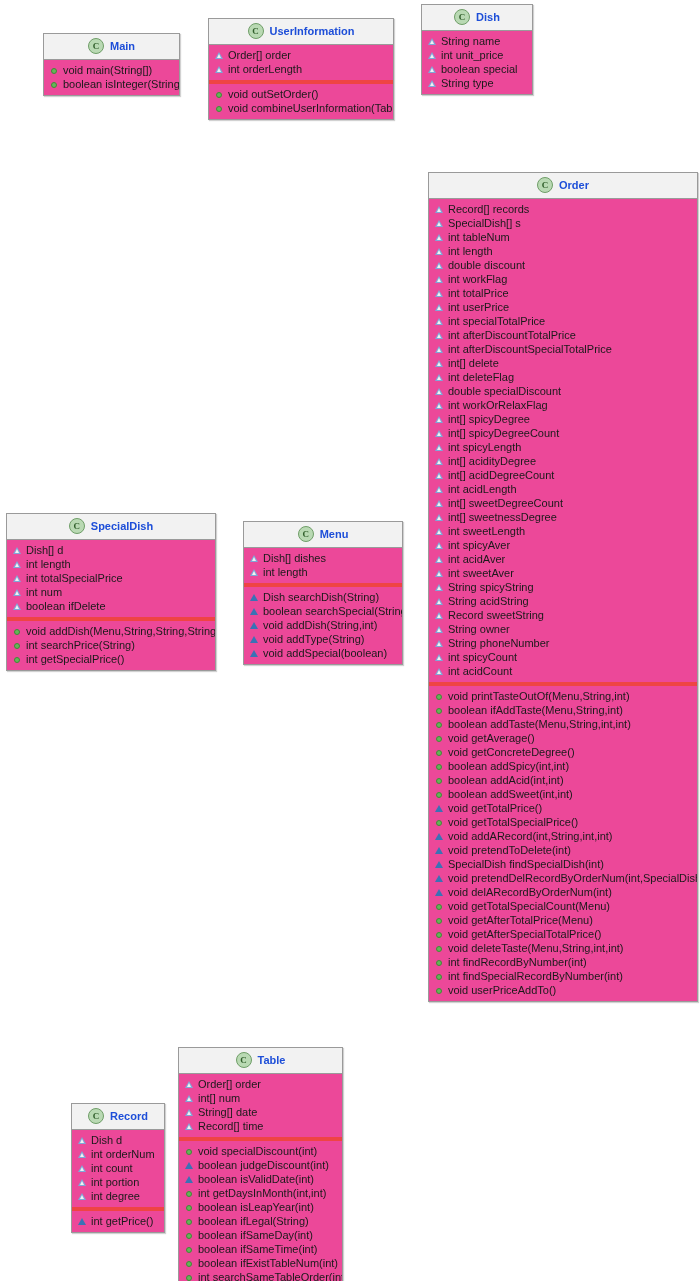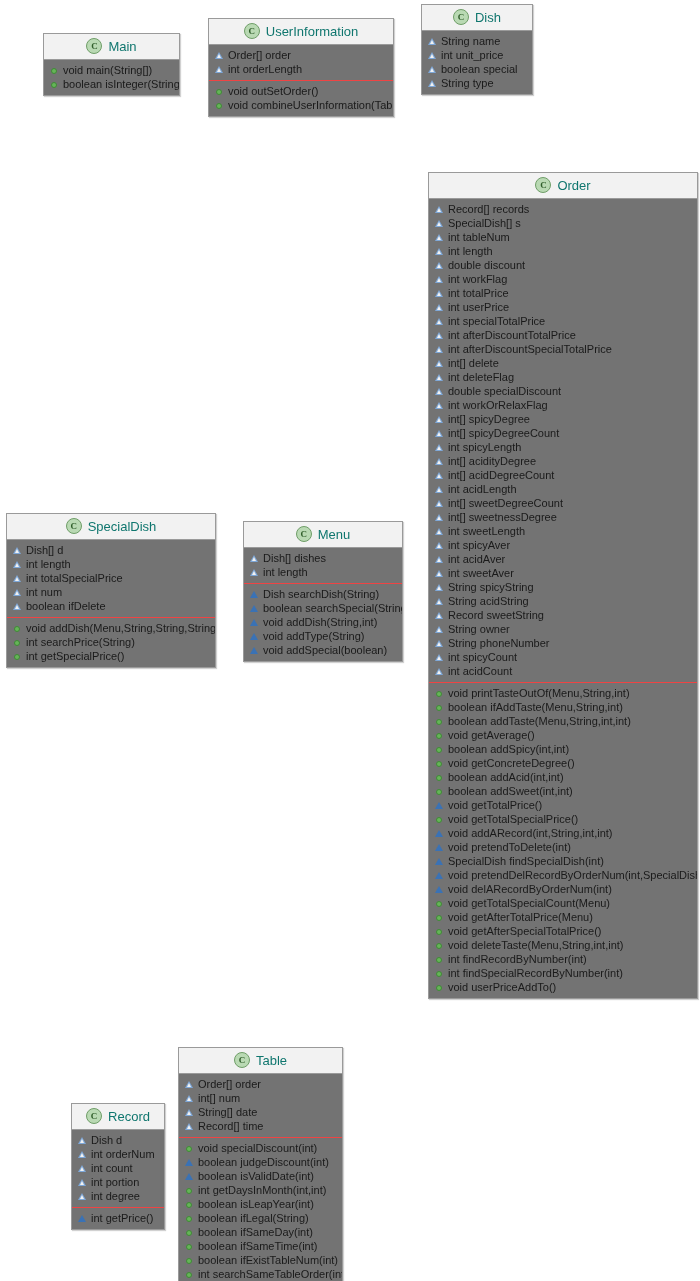--- a/index.html
+++ b/index.html
@@ -45,31 +45,32 @@
     justify-content: center;
     font-size: 9px;
     font-weight: bold;
     color: #2f5d2a;
     line-height: 1;
     flex: 0 0 auto;
     font-family: "Liberation Serif", serif;
   }
 
   .class-name {
-    font-size: 13px;
-    color: #0f766e;
+    font-size: 11px;
+    color: #1d4ed8;
     white-space: nowrap;
+    font-weight: bold;
   }
 
   .uml-section {
     padding: 3px 0 4px 0;
-    background: #737373;
+    background: #ec4899;
   }
   .uml-section + .uml-section {
-    border-top: 1px solid #ef4444;
+    border-top: 4px solid #ef4444;
   }
 
   .member {
     display: flex;
     align-items: center;
     gap: 4px;
     padding: 0 6px;
     height: 14px;
     font-size: 11px;
     color: #1a1a1a;
@@ -353,28 +354,28 @@
         <div class="member">
           <span class="vis dot"></span>
           <span class="member-label">boolean addTaste(Menu,String,int,int)</span>
         </div>
         <div class="member">
           <span class="vis dot"></span>
           <span class="member-label">void getAverage()</span>
         </div>
         <div class="member">
           <span class="vis dot"></span>
+          <span class="member-label">void getConcreteDegree()</span>
+        </div>
+        <div class="member">
+          <span class="vis dot"></span>
           <span class="member-label">boolean addSpicy(int,int)</span>
         </div>
         <div class="member">
           <span class="vis dot"></span>
-          <span class="member-label">void getConcreteDegree()</span>
-        </div>
-        <div class="member">
-          <span class="vis dot"></span>
           <span class="member-label">boolean addAcid(int,int)</span>
         </div>
         <div class="member">
           <span class="vis dot"></span>
           <span class="member-label">boolean addSweet(int,int)</span>
         </div>
         <div class="member">
           <span class="vis tri-solid"></span>
           <span class="member-label">void getTotalPrice()</span>
         </div>

